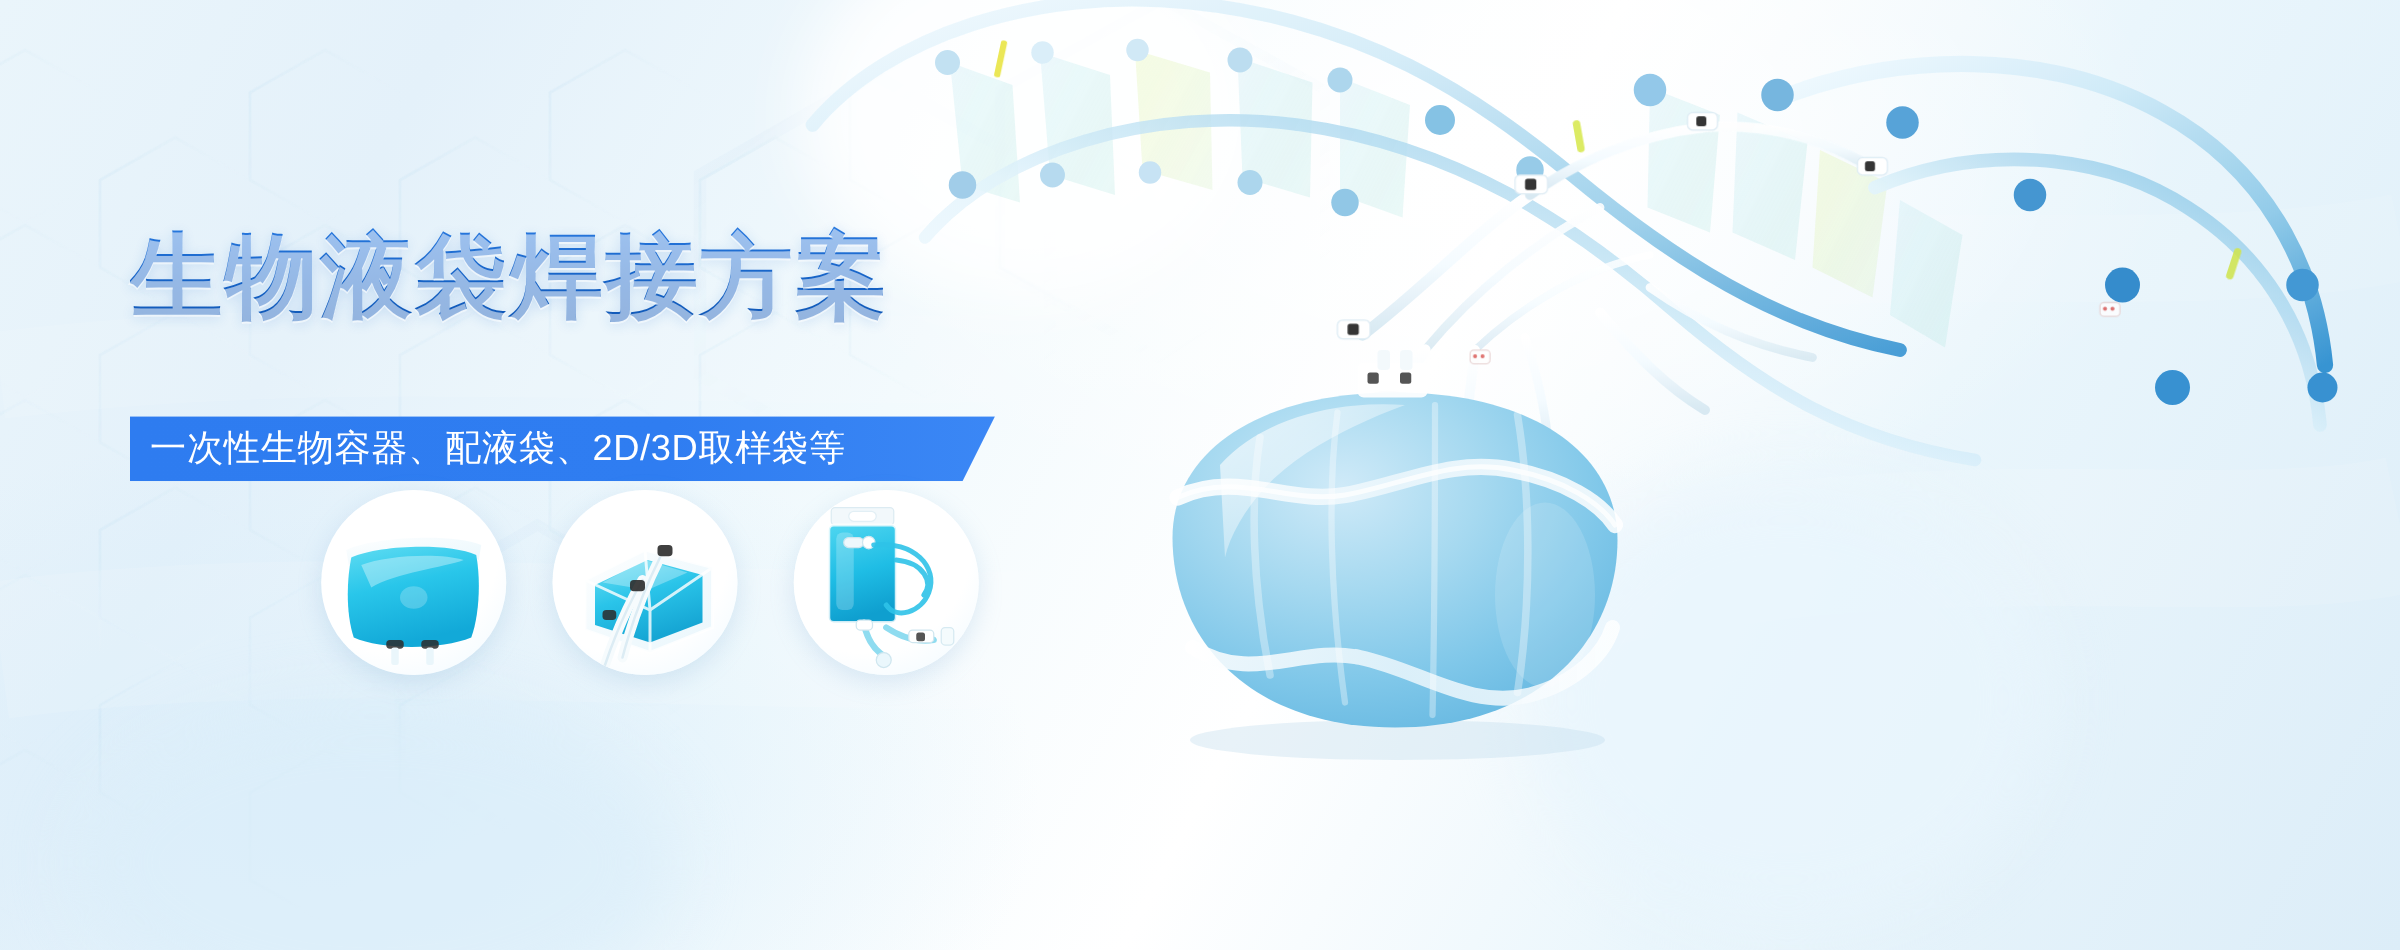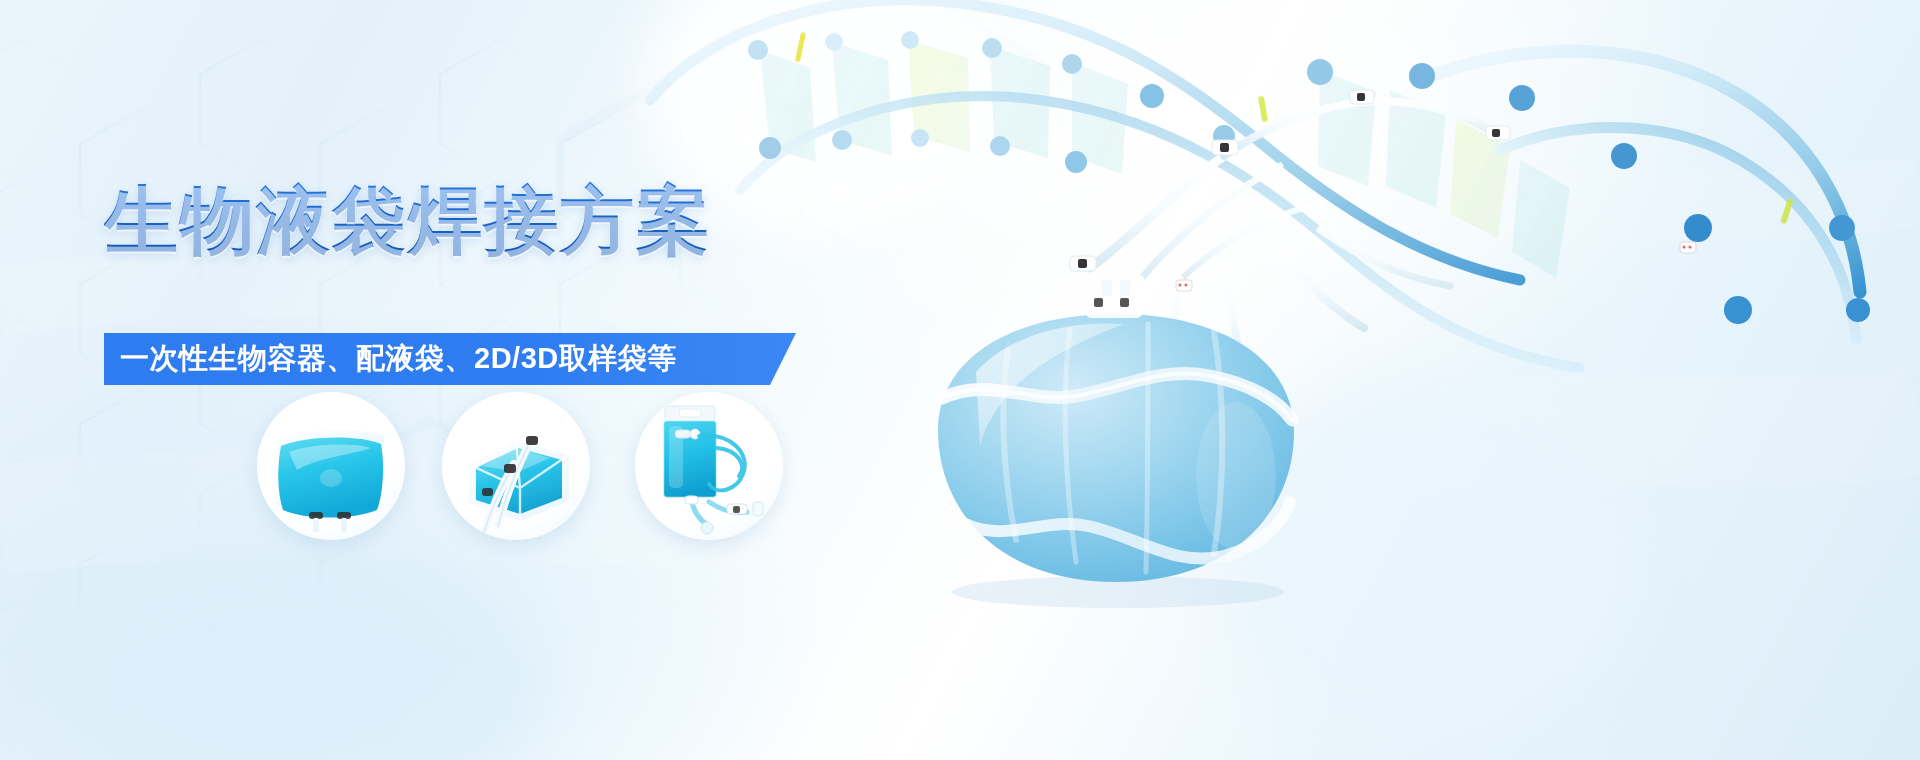--- a/index.html
+++ b/index.html
@@ -43,21 +43,21 @@
   .subbar{
     position:absolute;left:104px;top:333px;
     height:52px;width:692px;
     background:linear-gradient(90deg,#2e7cf0 0%,#2f7df1 62%,#3b87f5 100%);
     box-shadow:0 6px 16px rgba(46,124,240,.22);
     -webkit-clip-path:polygon(0 0, 100% 0, calc(100% - 26px) 100%, 0 100%);
     clip-path:polygon(0 0, 100% 0, calc(100% - 26px) 100%, 0 100%);
     display:flex;align-items:center;
   }
   .subbar-text{
-    color:#ffffff;font-size:29px;font-weight:700;letter-spacing:.5px;
+    color:#ffffff;font-size:29px;font-weight:400;letter-spacing:.5px;
     padding-left:16px;white-space:nowrap;
   }
 
   
   .thumbs{position:absolute;left:0;top:0;width:900px;height:760px;}
   .thumb{
     position:absolute;width:148px;height:148px;border-radius:50%;
     background:radial-gradient(circle at 38% 30%, #ffffff 0%, #ffffff 62%, #f4fbff 86%, #e9f5fd 100%);
     box-shadow:0 6px 20px rgba(120,170,210,.22);
     overflow:hidden;

